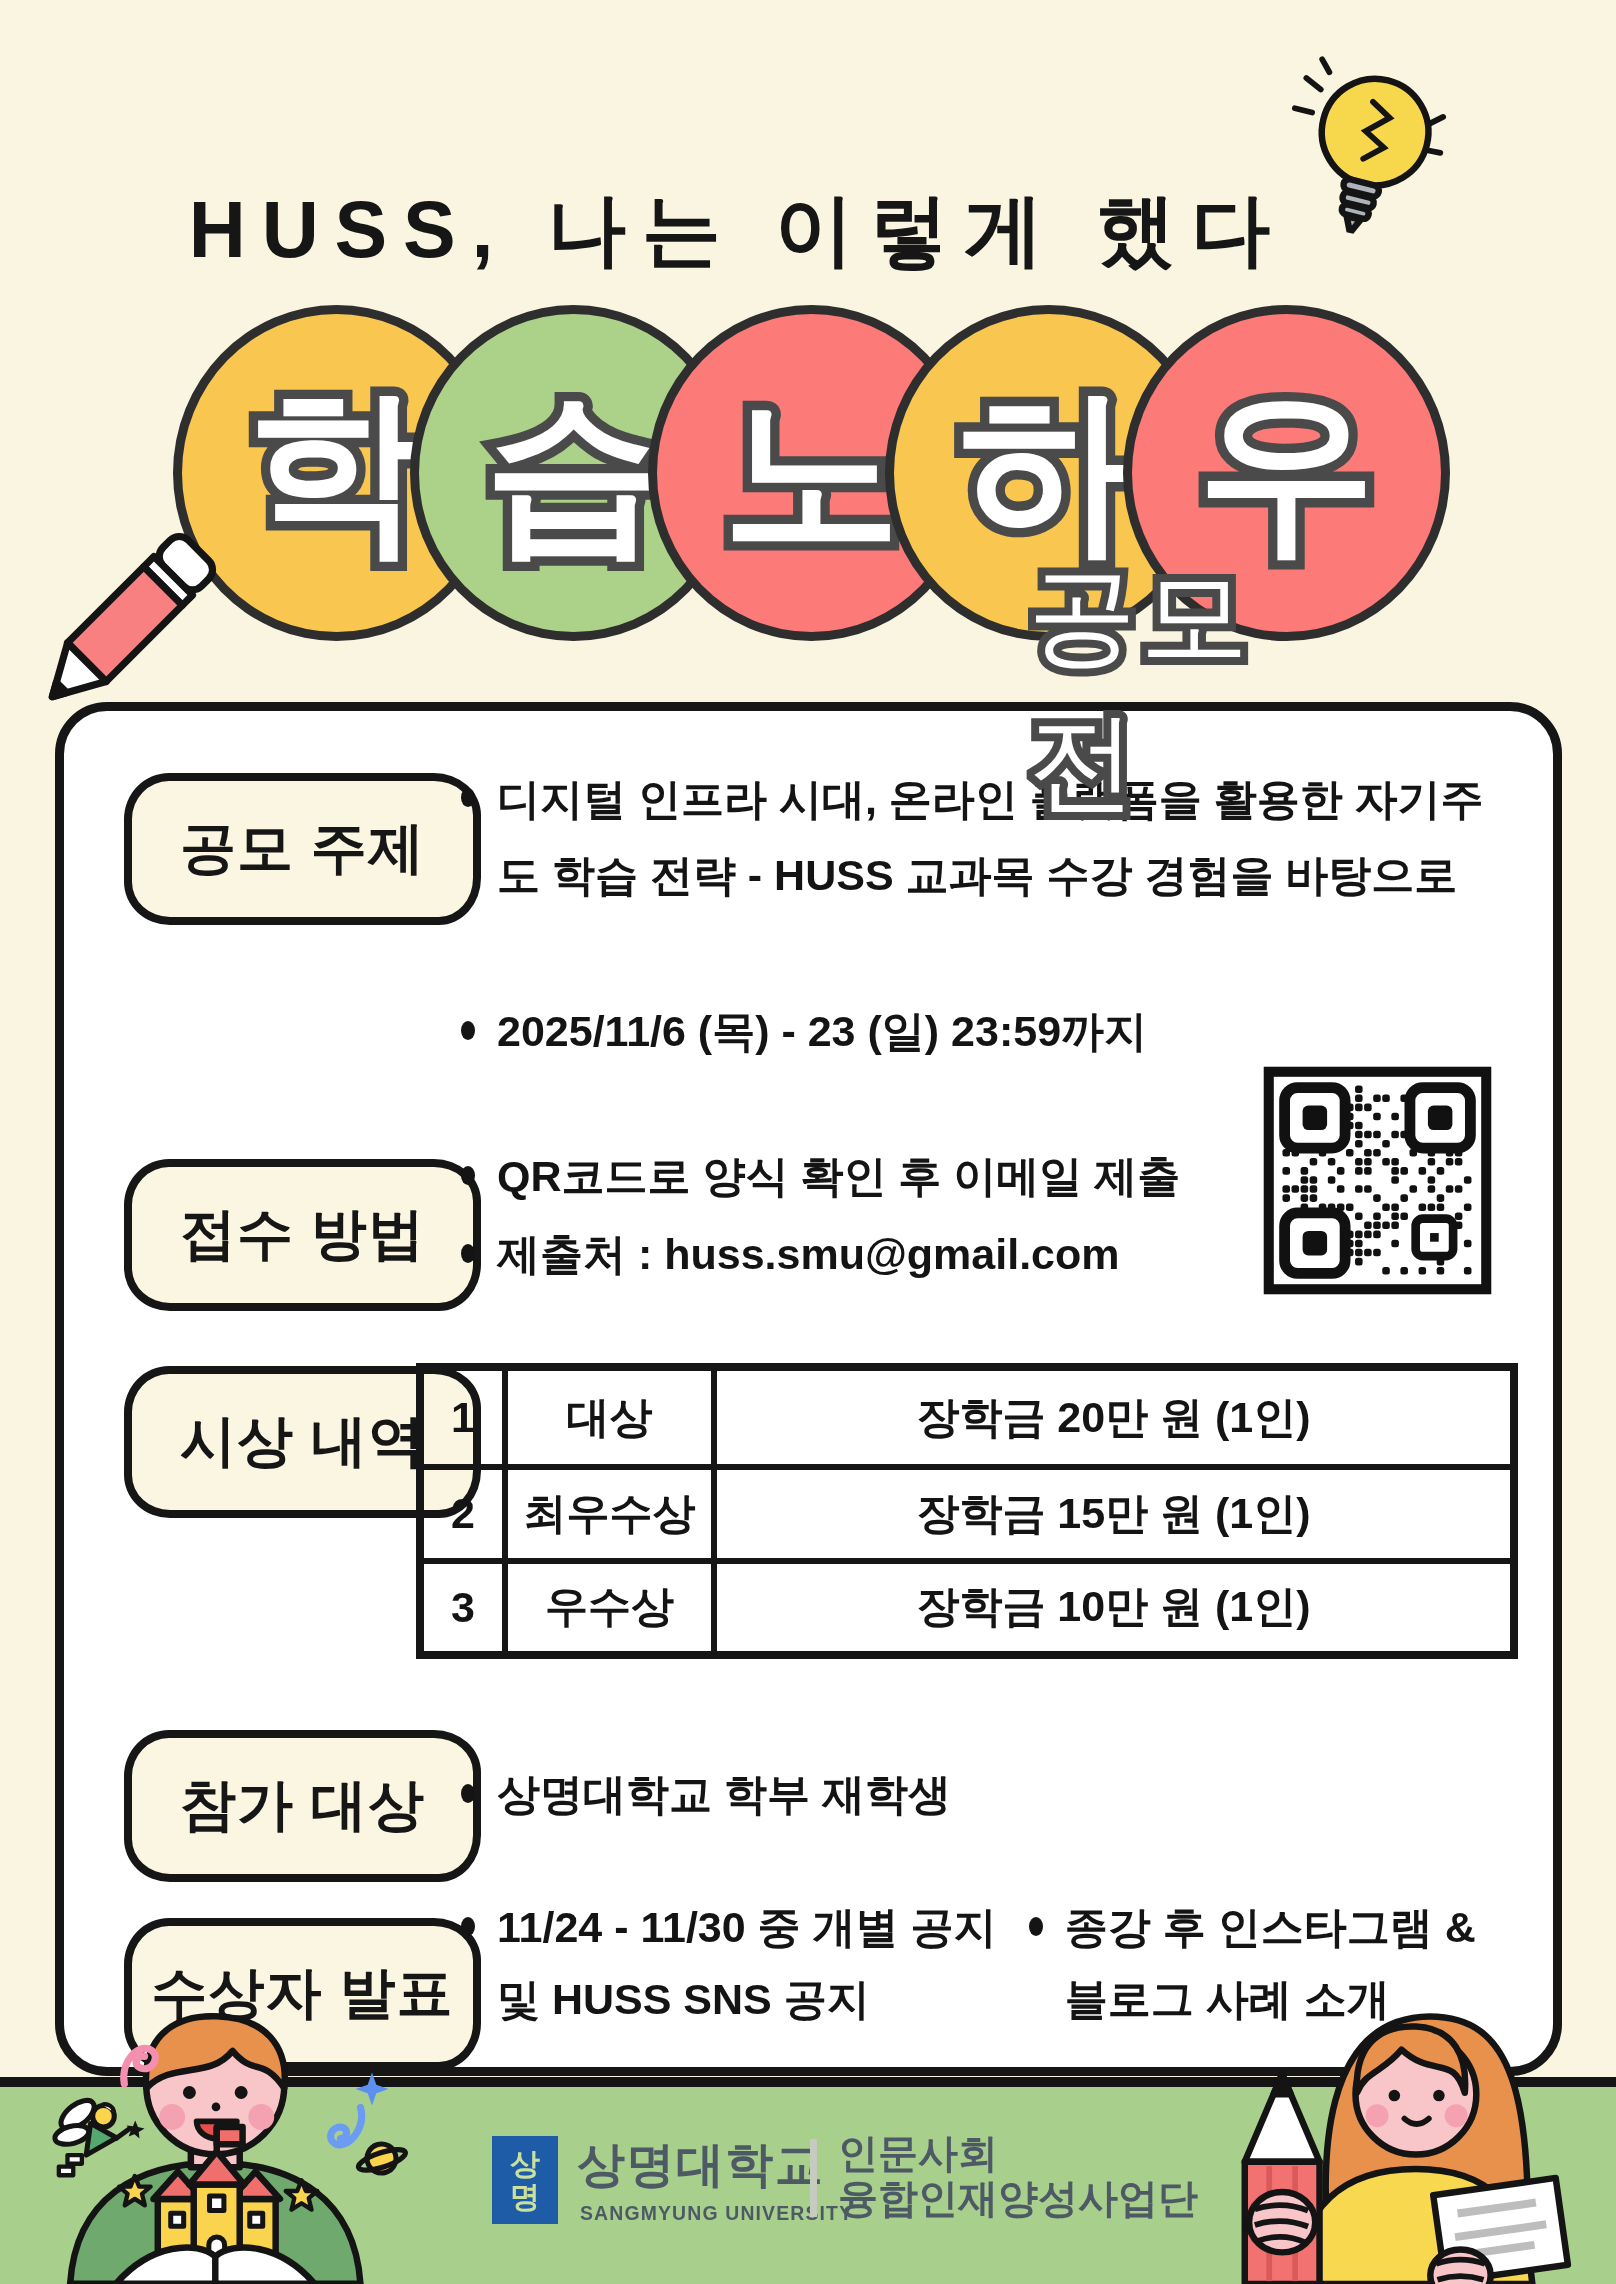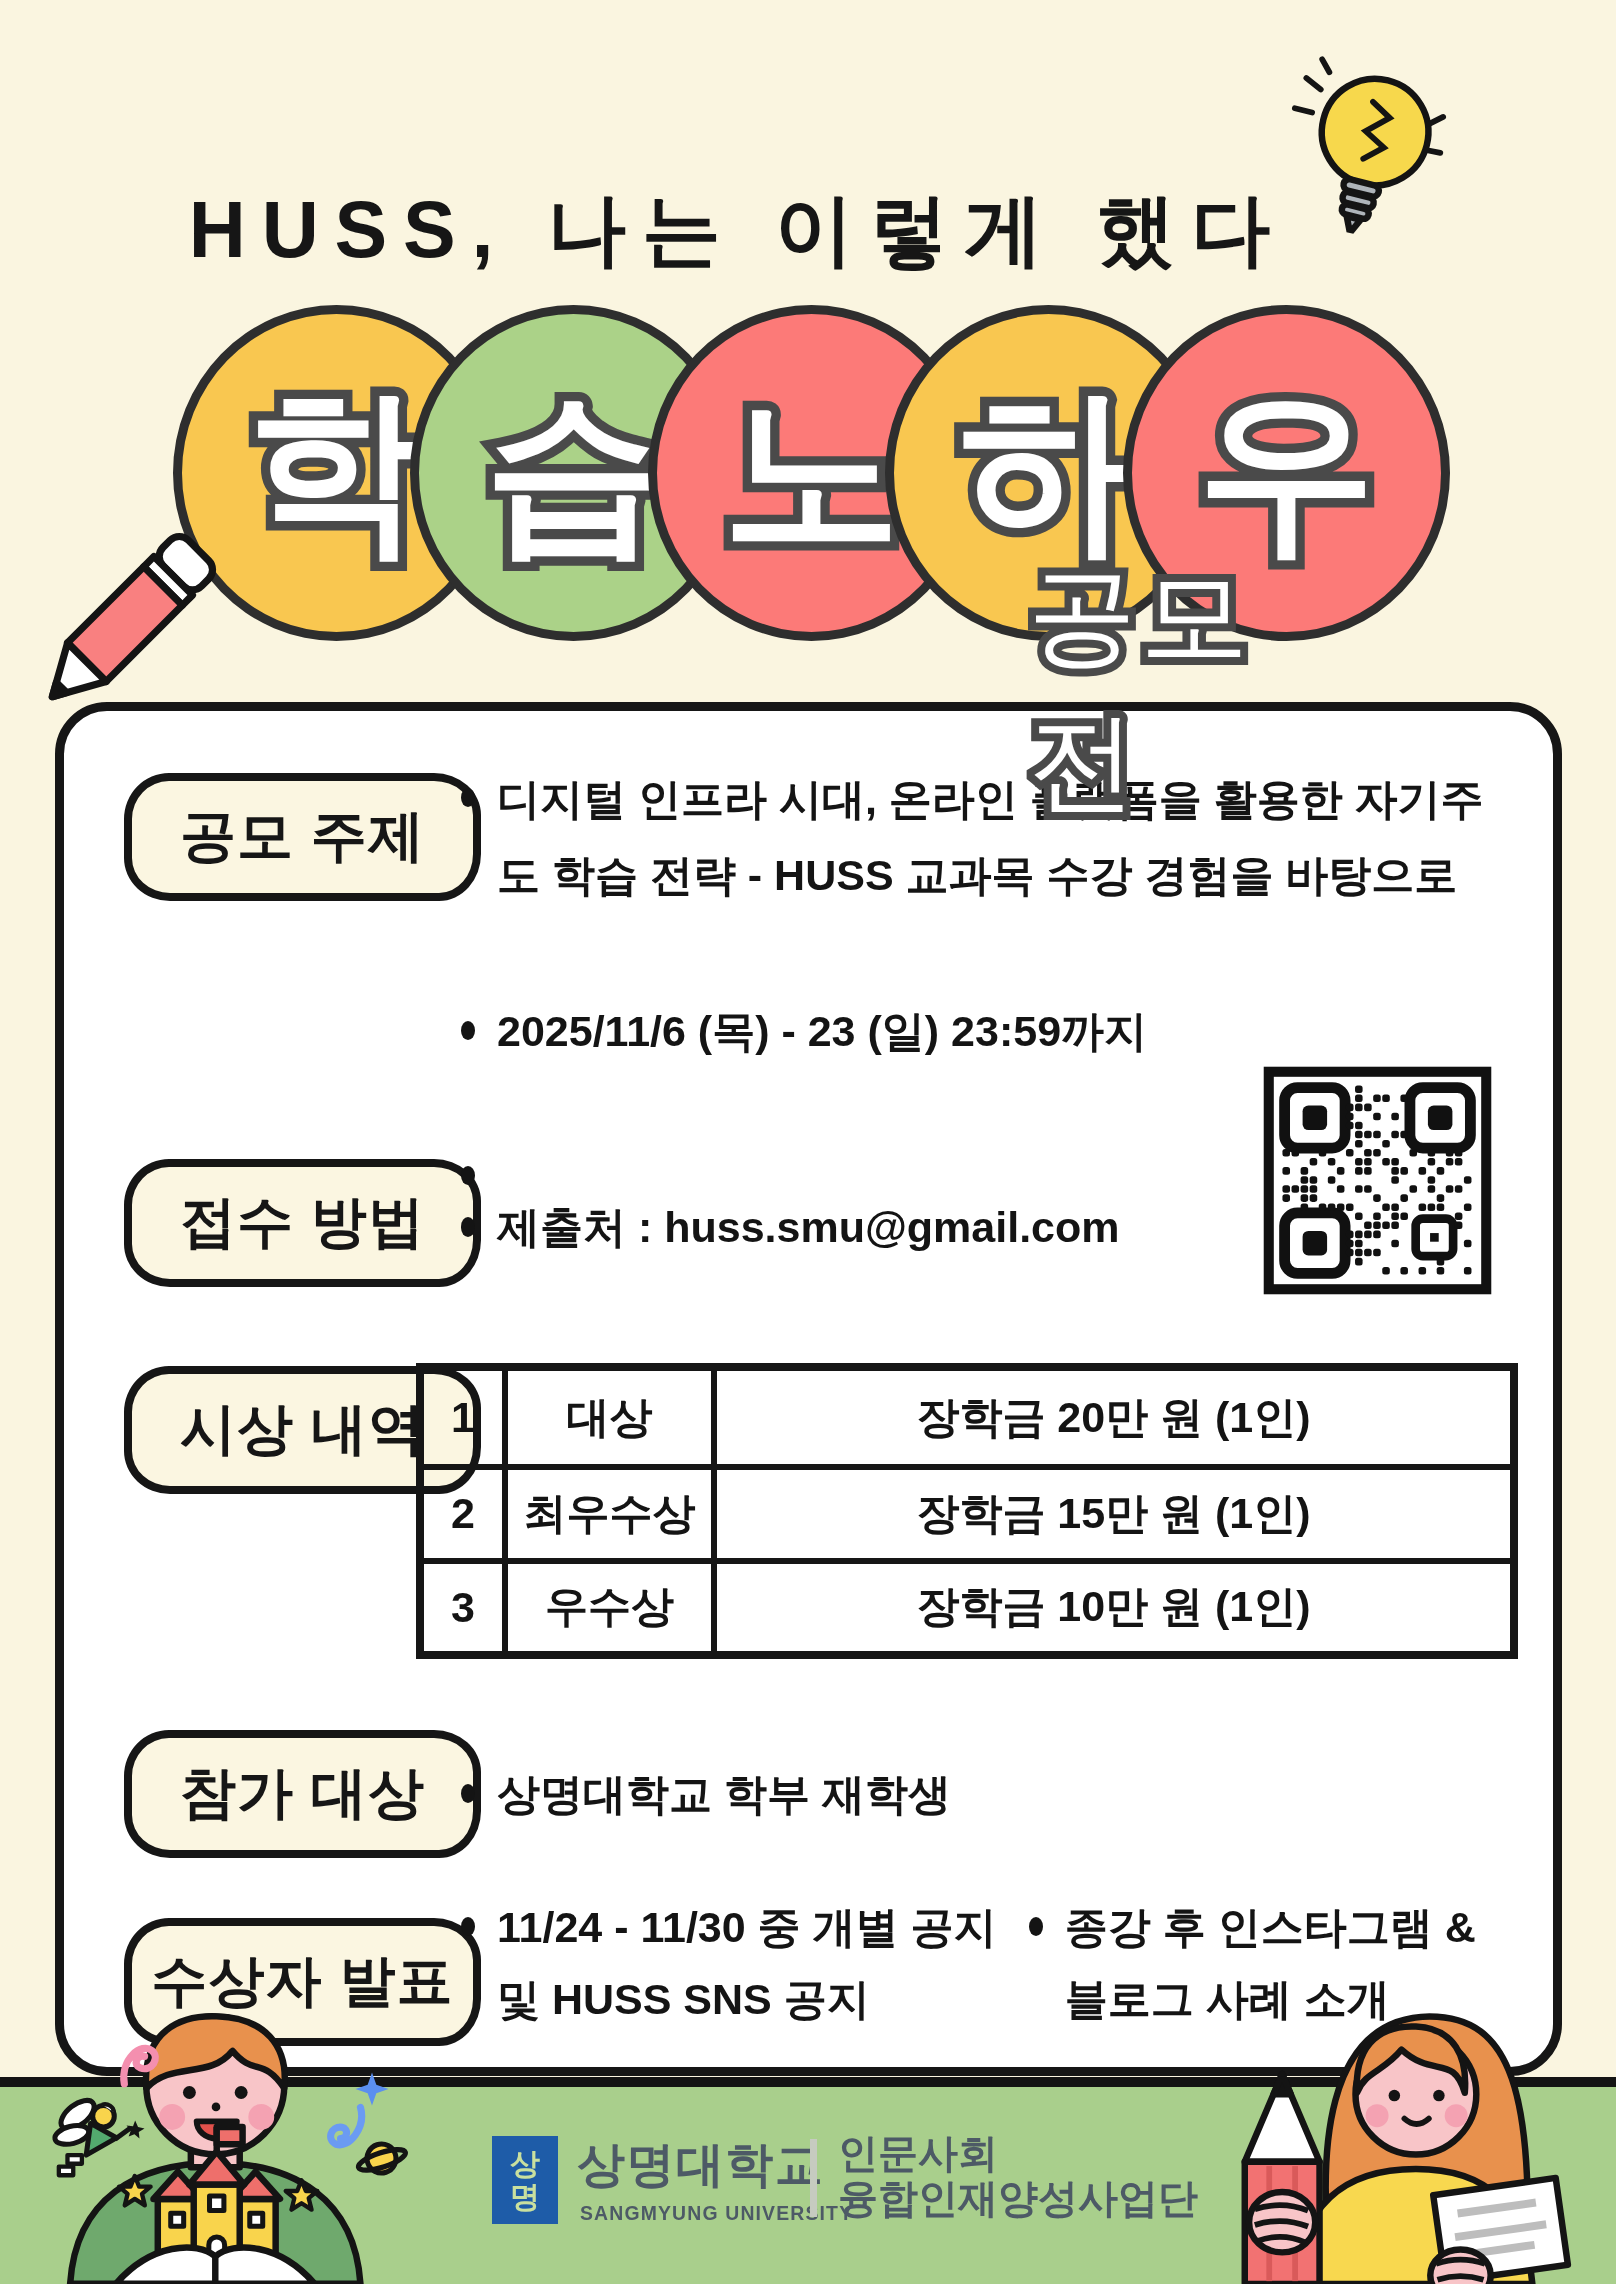--- a/index.html
+++ b/index.html
@@ -18,21 +18,21 @@
   .stroked{position:relative;z-index:0;color:#fff;}
   .stroked::before{content:attr(data-text);position:absolute;left:0;top:0;width:100%;
     color:transparent;-webkit-text-stroke:18.7px #4A4A4A;z-index:-1;}
   .subtitle{left:1028px;top:544px;width:328px;text-align:left;font-size:108px;font-weight:400;
     letter-spacing:0.04em;z-index:6;}
   .subtitle.stroked::before{-webkit-text-stroke:16px #4A4A4A;}
 
   
   .card{left:55px;top:702px;width:1507px;height:1374px;background:#FFFFFF;border:9.4px solid #161616;
     border-radius:52px;z-index:2;box-sizing:border-box;}
-  .pill{left:60px;width:357px;height:128px;background:#FBF6E1;border:8.6px solid #161616;
+  .pill{left:60px;width:357px;height:152px;background:#FBF6E1;border:8.6px solid #161616;
     box-sizing:border-box;border-radius:45px 47px 42px 46px / 46px 42px 47px 43px;
     display:flex;align-items:center;justify-content:center;
     font-size:56px;font-weight:800;color:#161616;letter-spacing:0.02em;}
   .content{color:#141414;}
   .bullet{display:flex;}
   .dot{flex:0 0 auto;width:14.4px;height:19.4px;border-radius:50%;background:#141414;margin:27px 21.6px 0 0;}
   .btext{font-size:43px;font-weight:700;line-height:76px;color:#141414;}
   .lh100 .btext{line-height:72px;}
   .lh100 .dot{margin-top:26px;}
 
@@ -128,20 +128,21 @@
       <span class="dot"></span>
       <span class="btext">2025/11/6 (목) - 23 (일) 23:59까지</span>
     </div>
 
     <div class="abs pill" style="top:448px;">
       <span>접수 방법</span>
     </div>
     <div class="abs content" style="left:397px;top:429px;width:763px;display:flex;flex-direction:column;gap:5.8px;">
       <div class="bullet lh100">
         <span class="dot"></span>
+        <span class="btext">QR코드로 양식 확인 후 이메일 제출</span>
       </div>
       <div class="bullet lh100">
         <span class="dot"></span>
         <span class="btext">제출처 : huss.smu@gmail.com</span>
       </div>
     </div>
 
     <div class="abs" style="left:1199px;top:355px;">
       <svg id="qr-svg" width="229" height="229" viewBox="0 0 318 318">
         <rect x="8" y="8" width="302" height="302" fill="#FFFFFF" stroke="#111" stroke-width="14"></rect>

